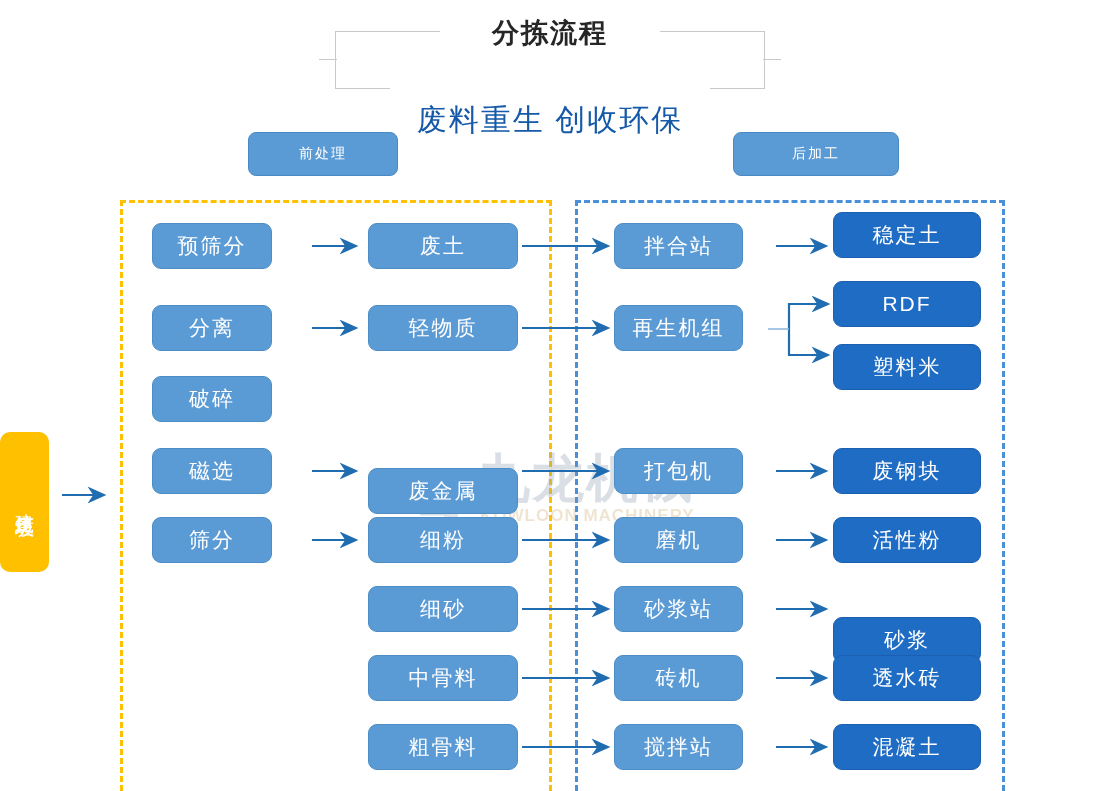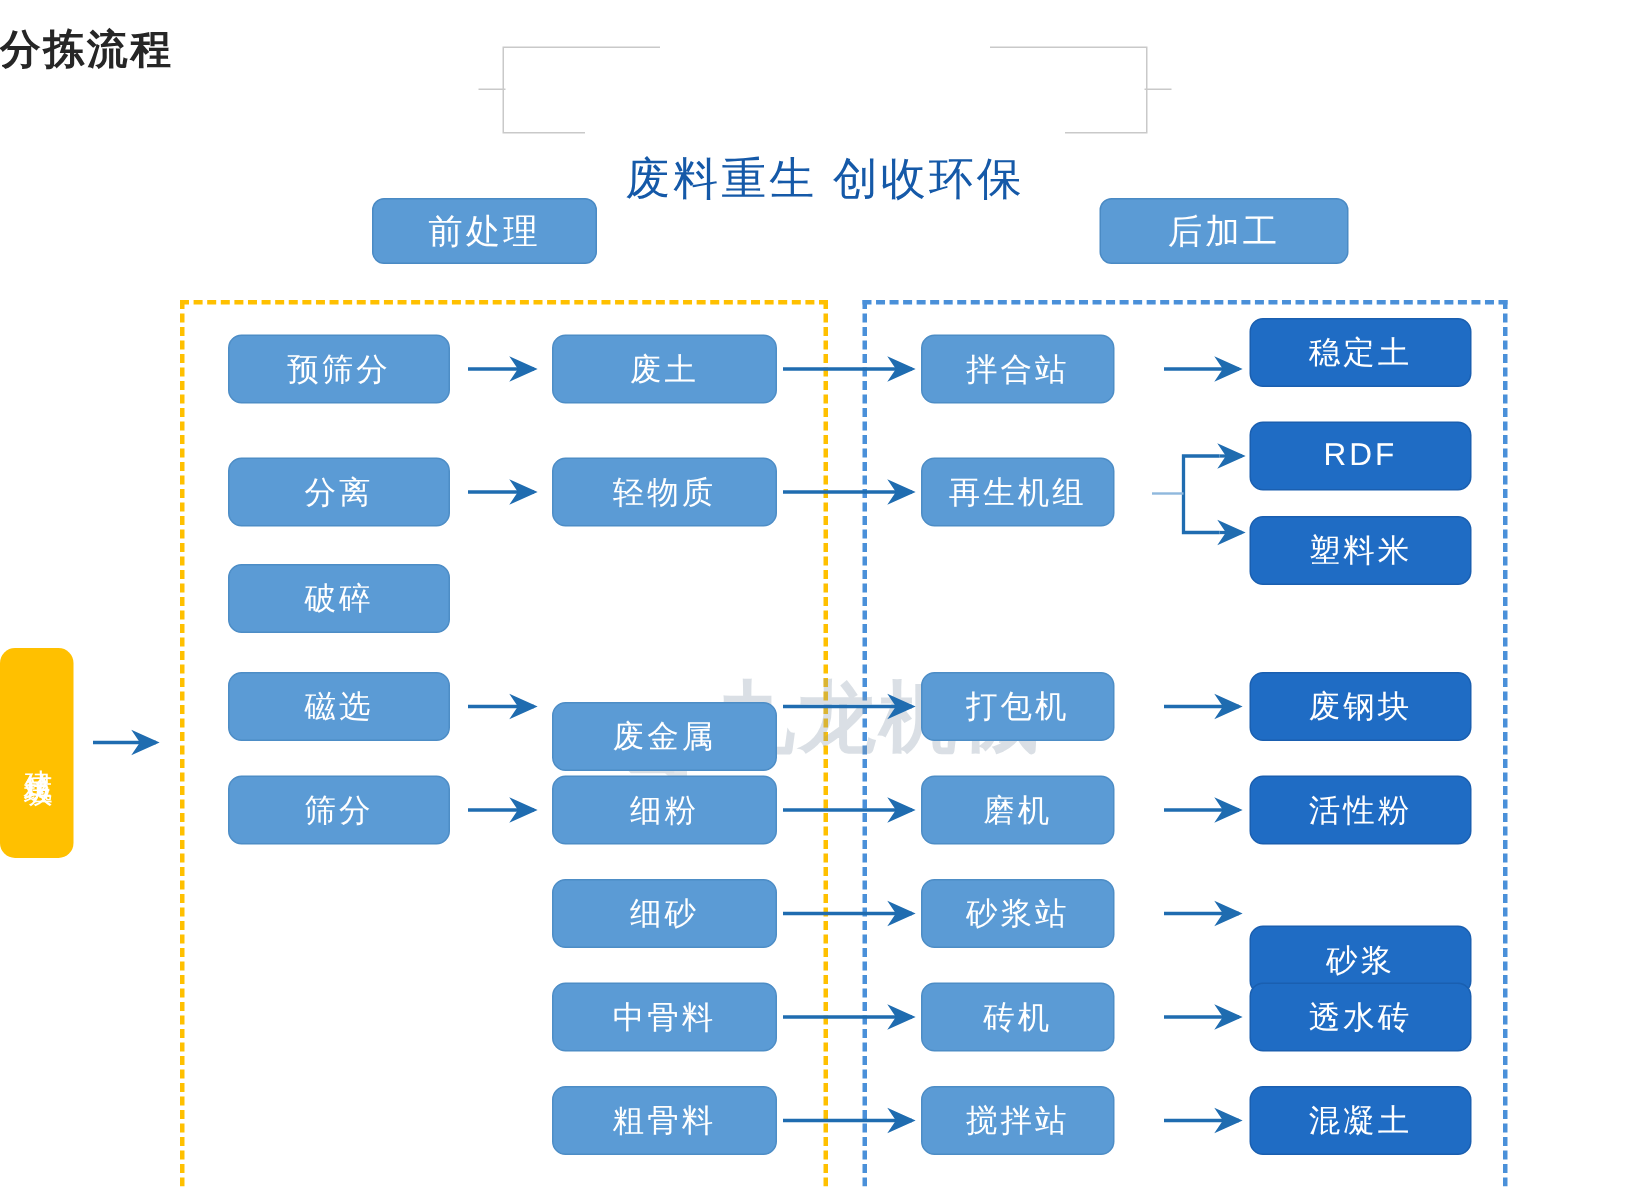--- a/index.html
+++ b/index.html
@@ -18,40 +18,40 @@
     position:absolute; left:335px; top:31px; width:430px; height:58px;
     border:1px solid #c9c9c9;
   }
   #title-tick-left {
     position:absolute; left:319px; top:59px; width:18px; height:1px; background:#c9c9c9;
   }
   #title-tick-right {
     position:absolute; left:763px; top:59px; width:18px; height:1px; background:#c9c9c9;
   }
   #title-main {
-    position:absolute; left:0; top:16px; width:1100px; text-align:left;
+    position:absolute; left:0; top:16px; width:1100px; text-align:center;
     font-size:27px; font-weight:bold; color:#262626; letter-spacing:2px;
     line-height:34px;
   }
   #title-main-bg {
     position:absolute; left:440px; top:16px; width:220px; height:34px; background:#fff;
   }
   #title-sub-bg {
     position:absolute; left:390px; top:60px; width:320px; height:42px; background:#fff;
   }
   #title-sub {
     position:absolute; left:0; top:62px; width:1100px; text-align:center;
     font-size:30px; color:#1559a8; letter-spacing:2px; line-height:40px;margin-top:38px;
   }
 
   
   .section-pill {
     position:absolute; height:44px; border-radius:8px;
     background:#5b9bd5; border:1px solid #4a8ac4;
-    color:#ffffff; font-size:23px; letter-spacing:2px;
+    color:#ffffff; font-size:14px; letter-spacing:2px;
     display:flex; align-items:center; justify-content:center;
   }
   #pill-pre  { left:248px; top:132px; width:150px; }
   #pill-post { left:733px; top:132px; width:166px; }
 
   
   #group-pre {
     position:absolute; left:120px; top:200px; width:432px; height:591px;
     border:3px dashed #ffc000; border-bottom:none;
   }
@@ -77,21 +77,21 @@
   .node {
     position:absolute; height:46px; border-radius:9px;
     display:flex; align-items:center; justify-content:center;
     color:#ffffff; letter-spacing:2px;
     font-size:21px;
   }
   .node.process { background:#5b9bd5; border:1px solid #4d8dc6; }
   .node.output  { background:#1f6cc4; border:1px solid #1a5fb0; }
 
   
-  .col-a { left:152px; width:148px; }
+  .col-a { left:152px; width:120px; }
   .col-b { left:368px; width:150px; }
   .col-c { left:614px; width:129px; }
   .col-d { left:833px; width:148px; }
 
   
   #wires { position:absolute; left:0; top:0; width:1100px; height:791px; pointer-events:none; }
 
   
   #watermark {
     position:absolute; left:400px; top:440px; width:300px; height:120px;
@@ -131,20 +131,21 @@
 <div id="input-box">
   <span class="vtext">建筑垃圾</span>
 </div>
 
 <div id="watermark">
   <svg id="wm-logo" width="84" height="74" viewBox="0 0 84 74">
     <path d="M10 40 L34 16 L58 16 L58 28 L40 28 L28 40 L46 40 L46 52 L22 52 Z" fill="none" stroke="#8899aa" stroke-width="7"></path>
     <path d="M34 46 L58 46 L58 58 L46 58 Z" fill="#8899aa" opacity="0.8"></path>
   </svg>
   <div id="wm-cn">九龙机械</div>
+  <div id="wm-en">KOWLOON MACHINERY</div>
 </div>
 
 <div class="node process col-a" style="top:223px">预筛分</div>
 <div class="node process col-a" style="top:305px">分离</div>
 <div class="node process col-a" style="top:376px">破碎</div>
 <div class="node process col-a" style="top:448px">磁选</div>
 <div class="node process col-a" style="top:517px">筛分</div>
 
 <div class="node process col-b" style="top:223px">废土</div>
 <div class="node process col-b" style="top:305px">轻物质</div>

